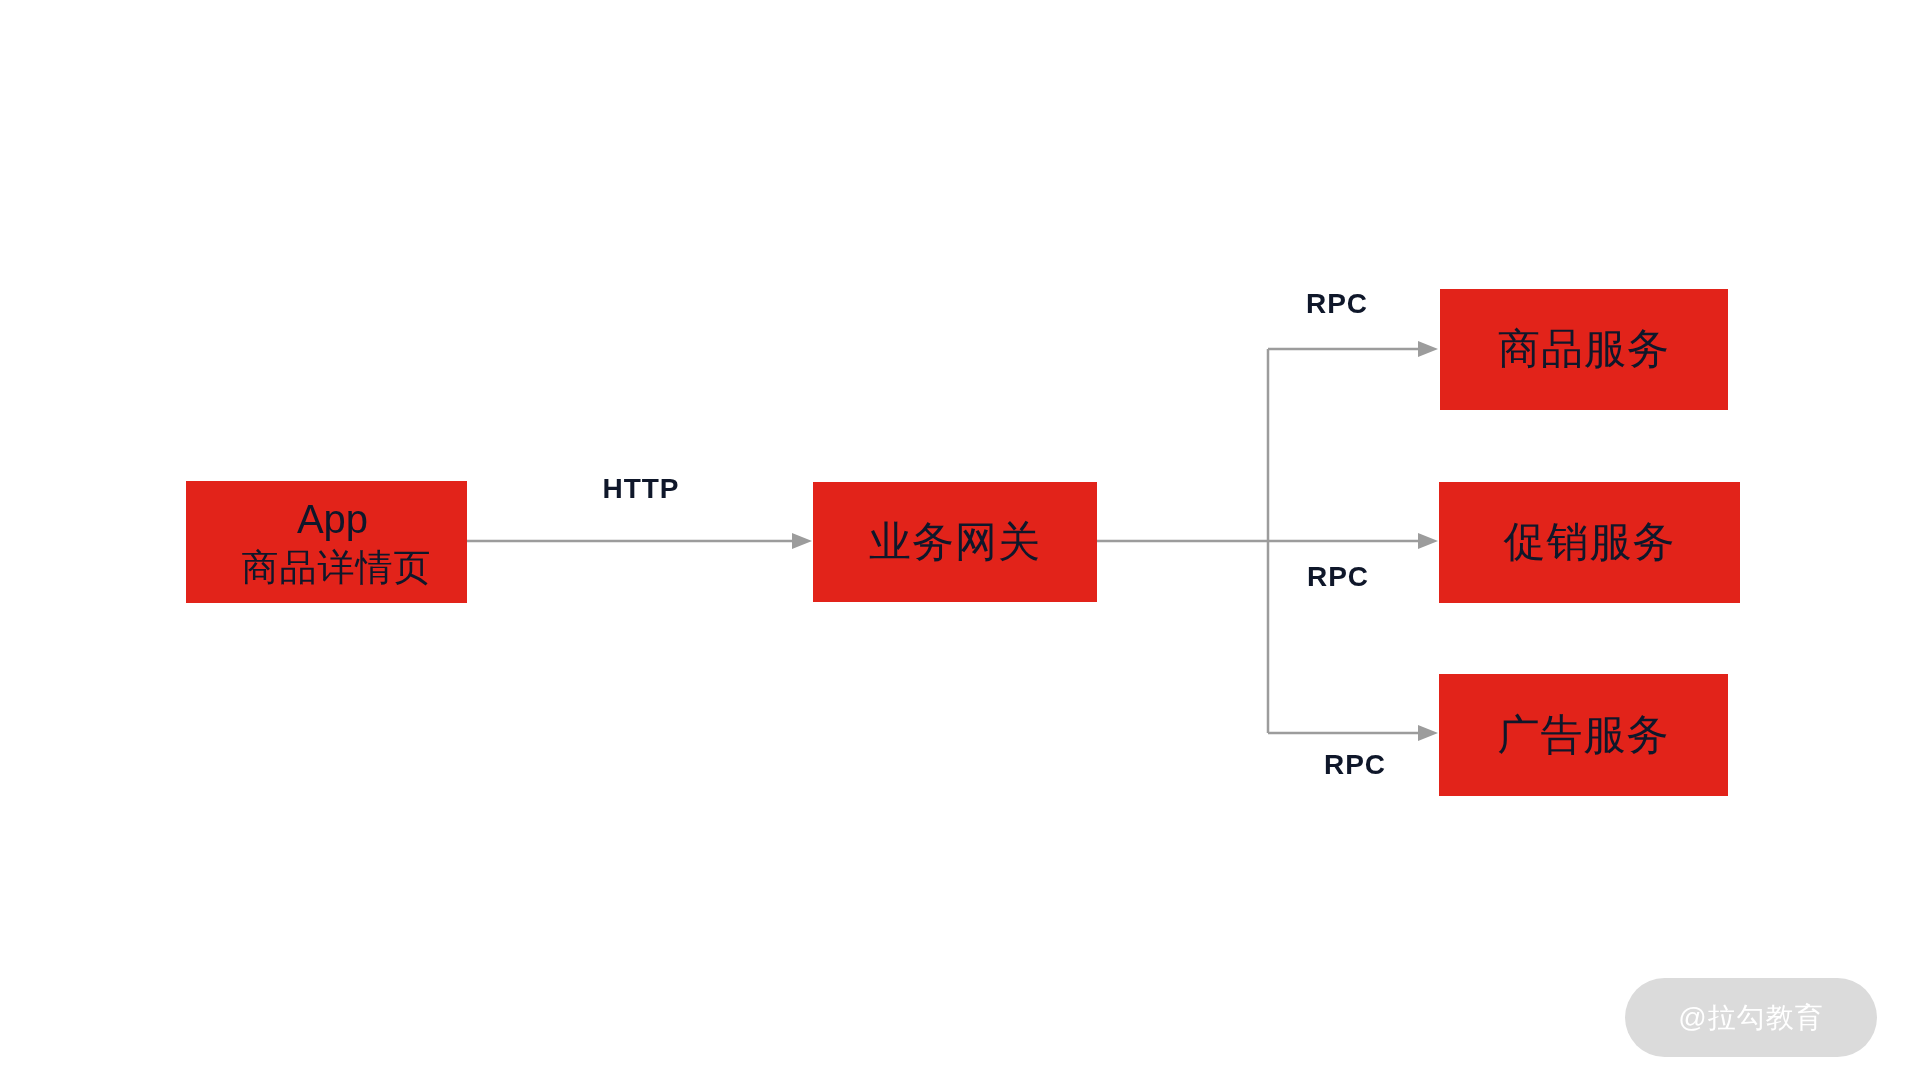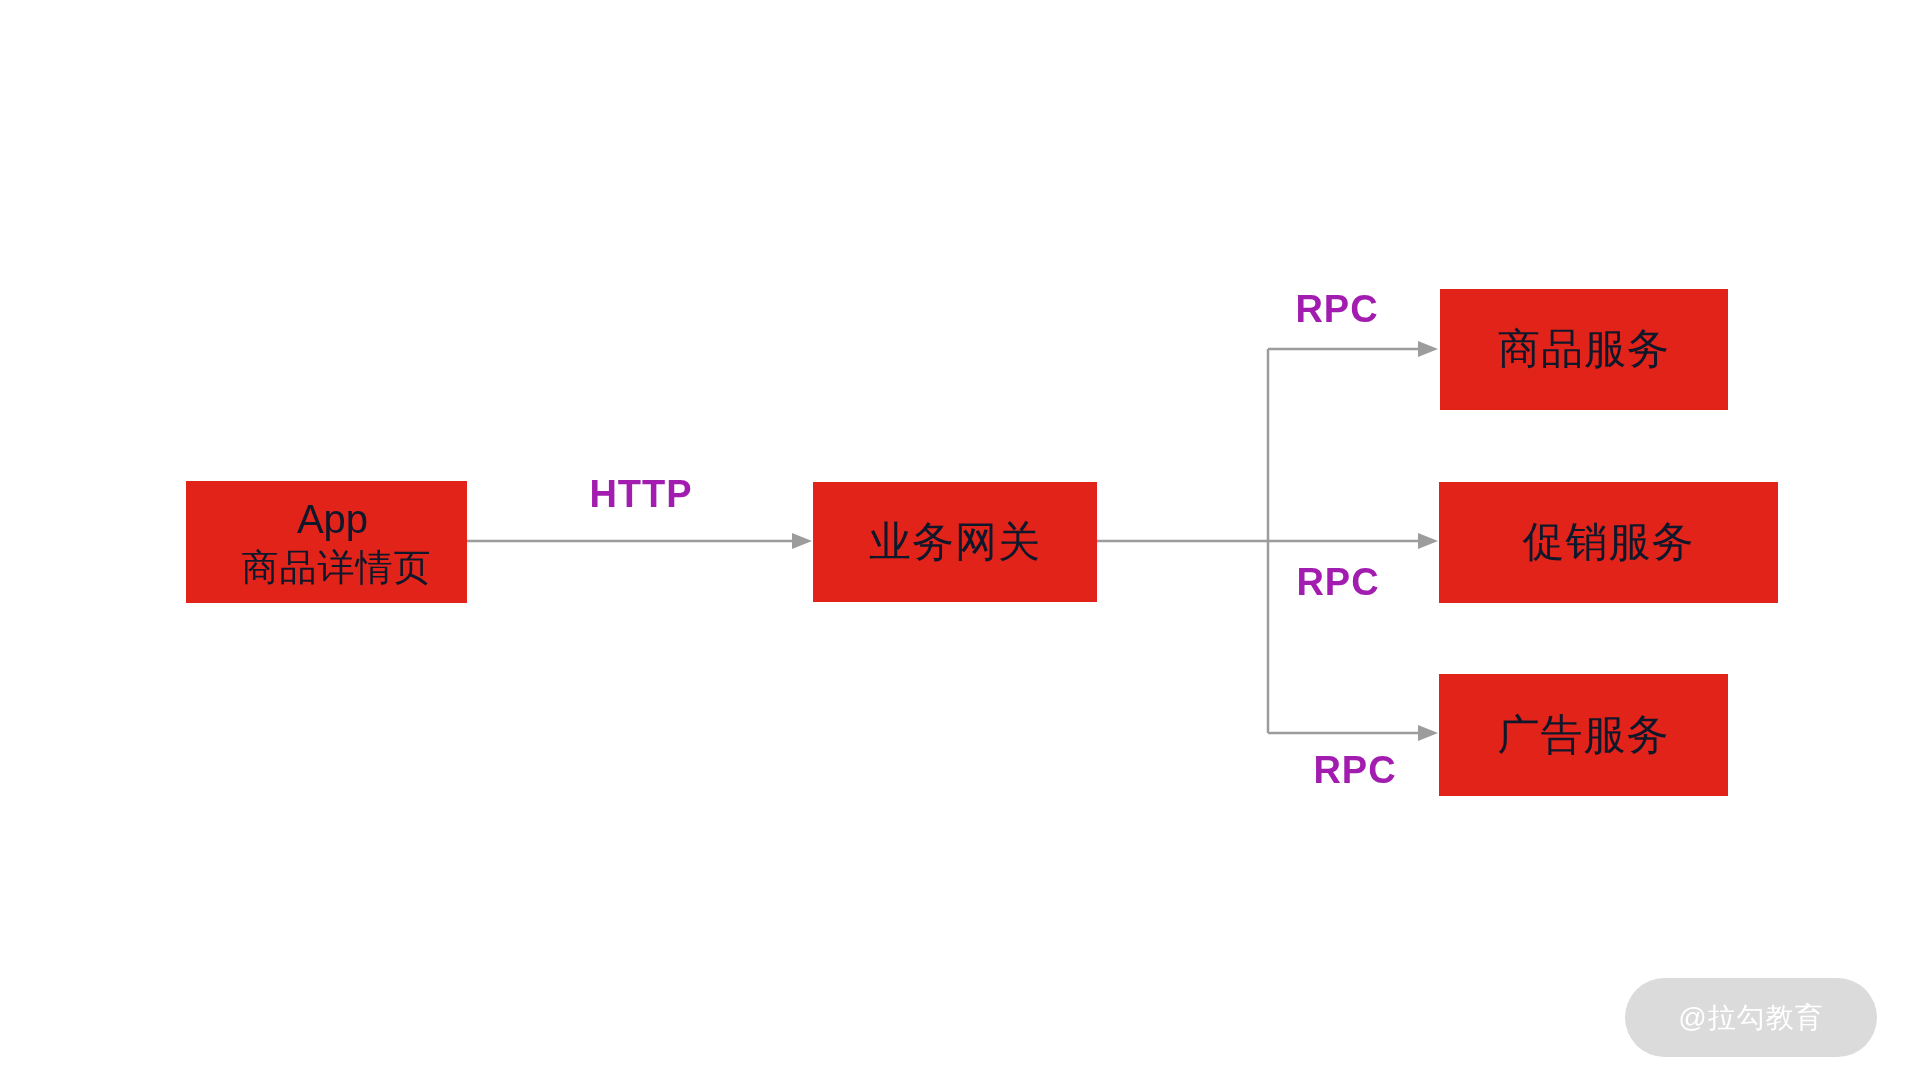--- a/index.html
+++ b/index.html
@@ -46,29 +46,29 @@
     margin-left: 12px;
   }
   .node-app .line2 {
     font-size: 37px;
     line-height: 1.25;
     letter-spacing: 1px;
     margin-left: 20px;
   }
   .node-gateway  { left: 813px;  top: 482px; width: 284px; height: 120px; }
   .node-product  { left: 1440px; top: 289px; width: 288px; height: 121px; }
-  .node-promo    { left: 1439px; top: 482px; width: 339px; height: 121px; }
+  .node-promo    { left: 1439px; top: 482px; width: 301px; height: 121px; }
   .node-ad       { left: 1439px; top: 674px; width: 289px; height: 122px; }
 
   .edge-label {
     position: absolute;
     width: 160px;
     text-align: center;
-    color: #a21caf;
-    font-size: 38px;
+    color: #0f172a;
+    font-size: 28px;
     font-weight: 600;
     letter-spacing: 1px;
     line-height: 1.1;
   }
   .edge-label-http  { left: 561px;  top: 474px; }
   .edge-label-rpc1  { left: 1257px; top: 289px; }
   .edge-label-rpc2  { left: 1258px; top: 562px; }
   .edge-label-rpc3  { left: 1275px; top: 750px; }
 
   .watermark {

